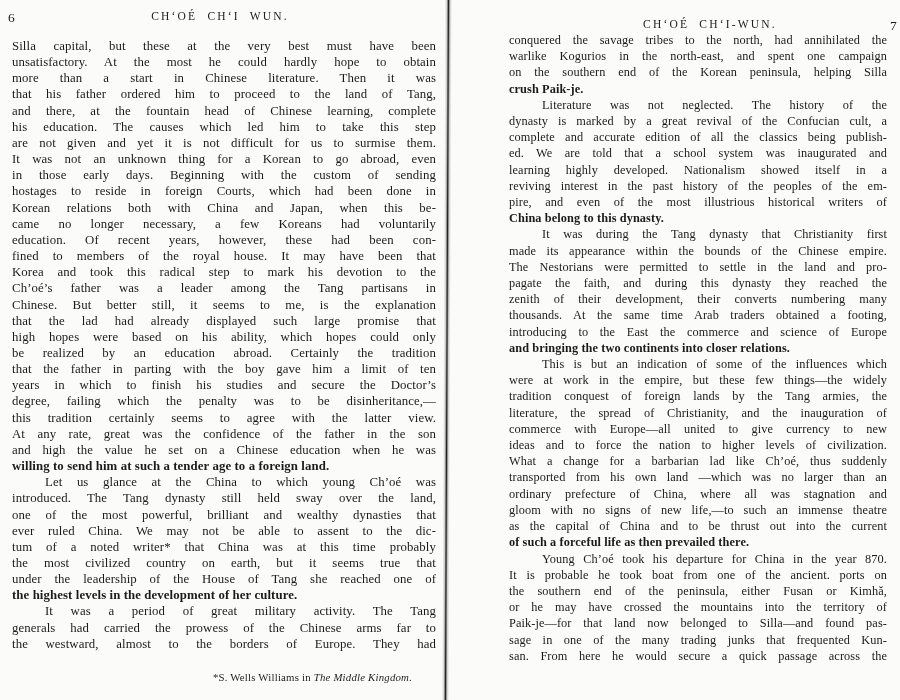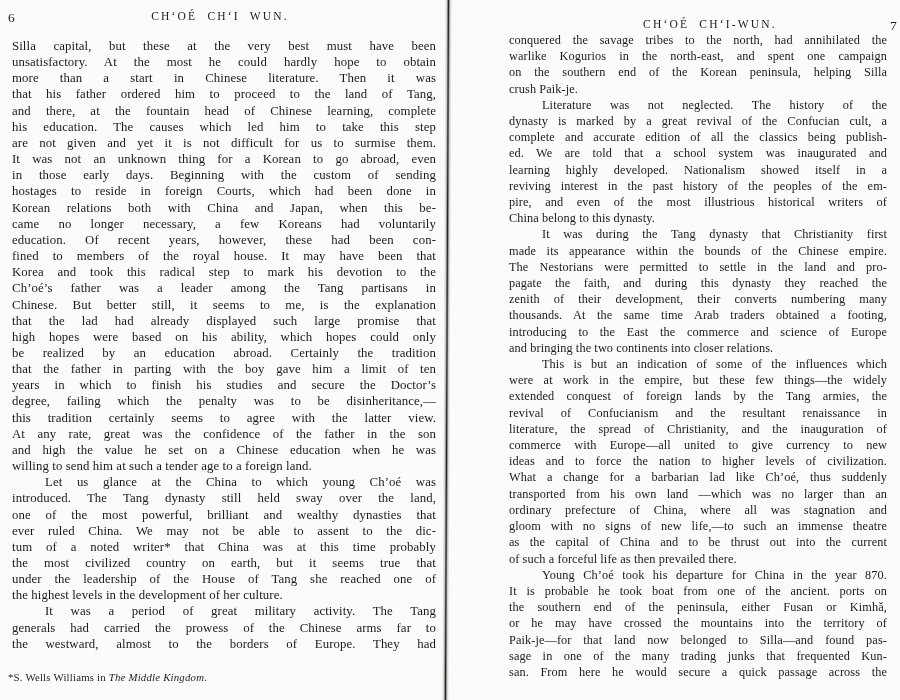--- a/index.html
+++ b/index.html
@@ -38,25 +38,25 @@
 
   .body-col{position:absolute;}
   .body-left{top:38px;left:12px;width:424px;font-size:12.8px;line-height:16.15px;}
   .body-right{top:32px;left:56px;width:378px;font-size:12.3px;line-height:16.2px;}
   .para{margin:0;}
   .line{
     text-align:justify;text-align-last:justify;
     overflow:hidden;letter-spacing:.1px;
   }
   .line.indent{text-indent:33px;}
-  .line.end{text-align-last:left;}
+  .line.end{text-align-last:left;font-weight:bold;}
 
   .footnote{
     position:absolute;top:671px;left:8px;width:404px;
-    font-size:10.8px;text-align:left;color:#1e1e1b;letter-spacing:.2px;
+    font-size:10.8px;text-align:right;color:#1e1e1b;letter-spacing:.2px;
   }
   .footnote .work{font-style:italic;}
 </style>
 </head>
 <body>
 
 <div class="scan">
 
   <div class="page page-left">
     <div class="header header-left">
@@ -147,22 +147,21 @@
           <div class="line">The Nestorians were permitted to settle in the land and  pro-</div>
           <div class="line">pagate the faith, and during this dynasty they reached the</div>
           <div class="line">zenith of their development, their converts numbering many</div>
           <div class="line">thousands.  At the same time Arab traders obtained a footing,</div>
           <div class="line">introducing to the East the commerce and science of Europe</div>
           <div class="line end">and bringing the two continents into closer relations.</div>
         </div>
         <div class="para">
           <div class="line indent">This is but an indication of some of the influences which</div>
           <div class="line">were at work in the empire, but these few things—the widely</div>
-          <div class="line">extended conquest of foreign lands by the Tang armies, the</div>
-          <div class="line">revival of Confucianism and the resultant renaissance in</div>
+          <div class="line">tradition conquest of foreign lands by the Tang armies, the</div>
           <div class="line">literature, the spread of Christianity, and the inauguration of</div>
           <div class="line">commerce with Europe—all united to give currency to new</div>
           <div class="line">ideas and to force the nation to higher levels of civilization.</div>
           <div class="line">What a change for a barbarian lad like Ch’oé, thus suddenly</div>
           <div class="line">transported from his own land —which was no larger than an</div>
           <div class="line">ordinary prefecture of China, where all was stagnation and</div>
           <div class="line">gloom with no signs of new life,—to such an immense theatre</div>
           <div class="line">as the capital of China and to be thrust out into the current</div>
           <div class="line end">of such a forceful life as then prevailed there.</div>
         </div>

